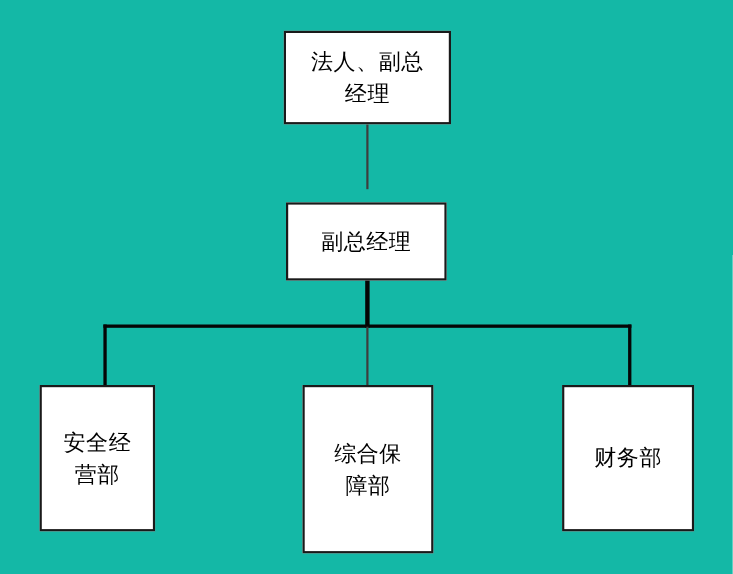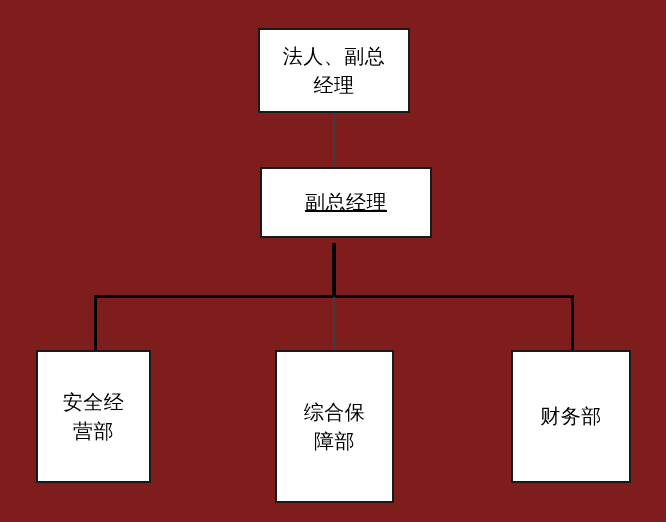--- a/index.html
+++ b/index.html
@@ -11,21 +11,21 @@
   body {
     width: 666px;
     height: 522px;
     font-family: "DejaVu Sans", "Liberation Sans", sans-serif;
     overflow: hidden;
   }
   #chart-canvas {
     position: relative;
     width: 666px;
     height: 522px;
-    background: #7f1d1d;
+    background: #14b8a6;
   }
   .node-box {
     position: absolute;
     box-sizing: border-box;
     background: #ffffff;
     border: 2px solid #1a1a1a;
     display: flex;
     align-items: center;
     justify-content: center;
     text-align: center;
@@ -65,25 +65,25 @@
 
   <div class="connector conn-thin" style="left:333px; top:297px; width:2px; height:54px;"></div>
 
   <div class="connector conn-thick" style="left:571px; top:295px; width:3px; height:56px;"></div>
 
   <div class="node-box" style="left:258px; top:28px; width:152px; height:85px;">
     <span class="node-label">法人、副总
 经理</span>
   </div>
 
-  <div class="node-box" style="left:260px; top:167px; width:172px; height:71px;text-decoration:underline;">
+  <div class="node-box" style="left:260px; top:184px; width:146px; height:71px;">
     <span class="node-label">副总经理</span>
   </div>
 
-  <div class="node-box" style="left:36px; top:350px; width:115px; height:133px;align-items:center;">
+  <div class="node-box" style="left:36px; top:350px; width:105px; height:133px;align-items:center;">
     <span class="node-label">安全经
 营部</span>
   </div>
 
   <div class="node-box" style="left:275px; top:350px; width:119px; height:153px;">
     <span class="node-label">综合保
 障部</span>
   </div>
 
   <div class="node-box" style="left:511px; top:350px; width:120px; height:133px;">

